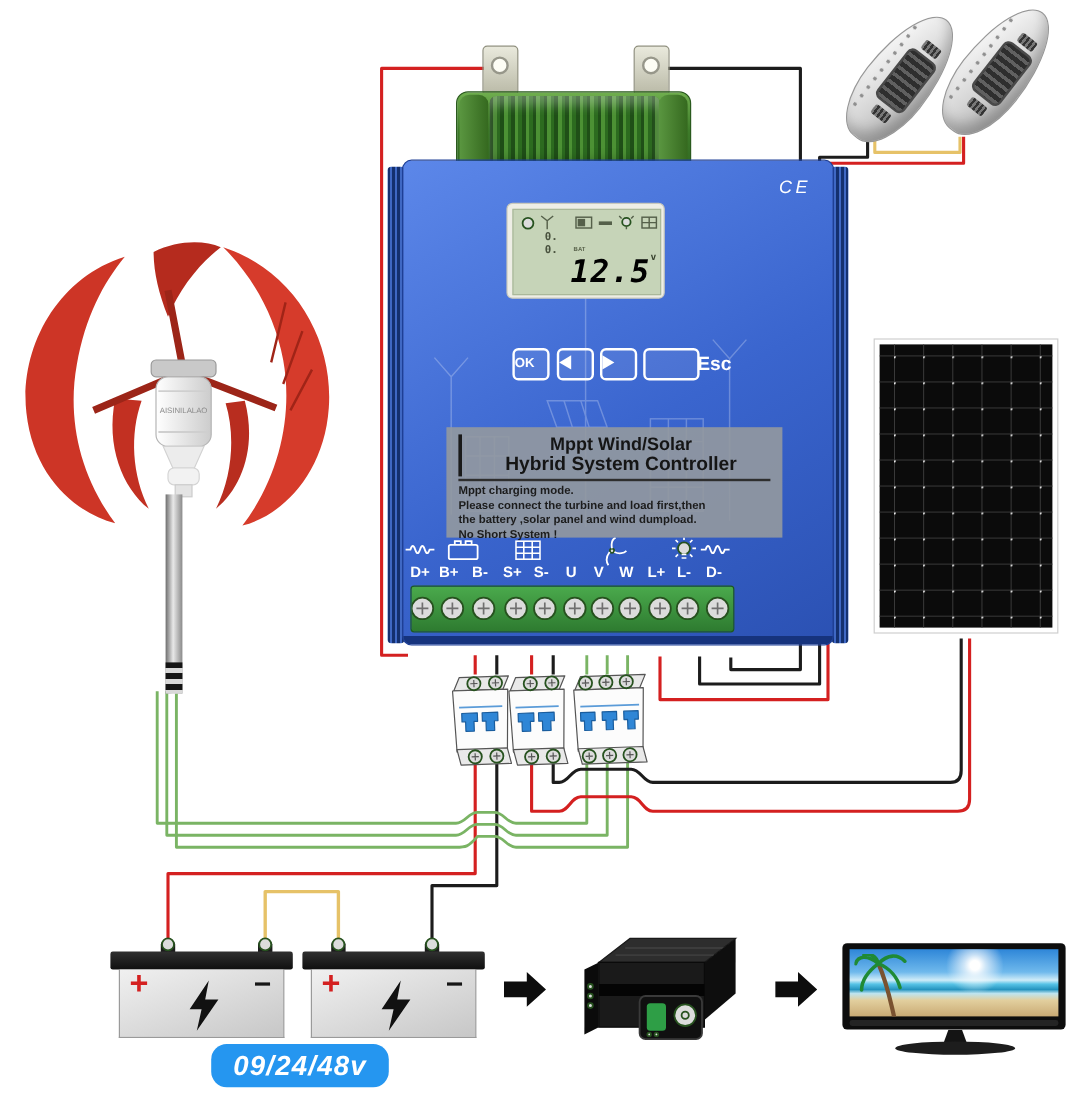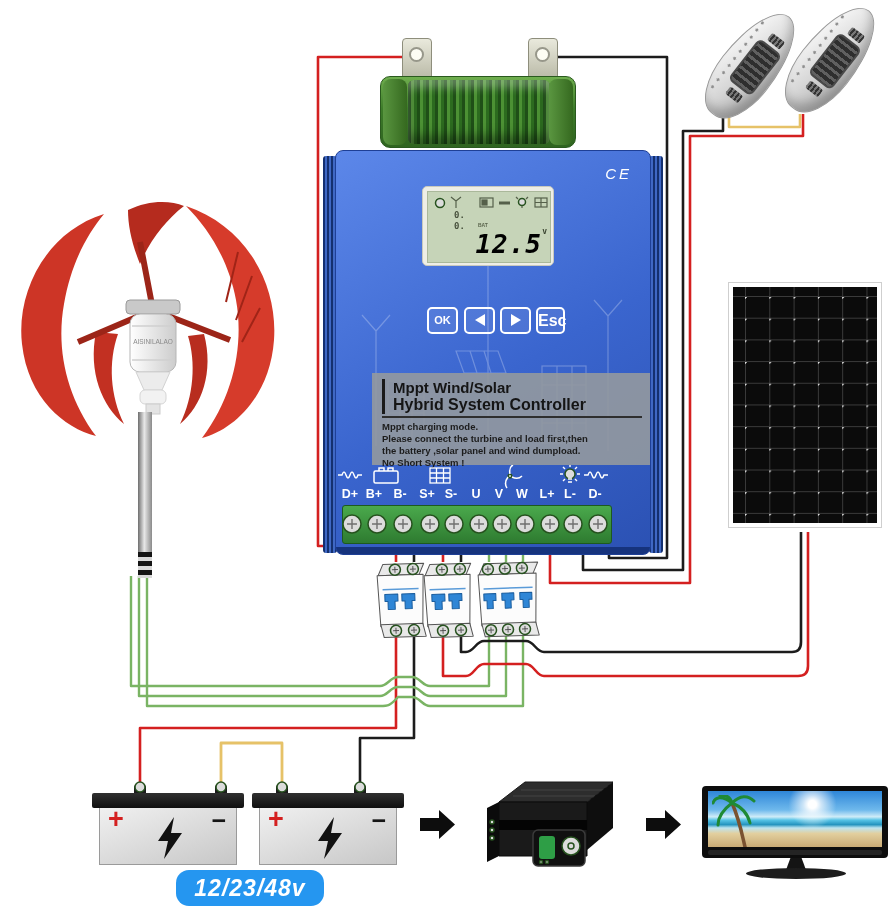--- a/index.html
+++ b/index.html
@@ -2,46 +2,46 @@
 <html><head>
 <meta charset="utf-8">
 <style>
   html,body{margin:0;padding:0;background:#fff;}
   .stage{position:relative;width:896px;height:911px;background:#fff;overflow:hidden;
          font-family:"Liberation Sans",sans-serif;}
   .abs{position:absolute;}
   .layer{position:absolute;left:0;top:0;}
 
   
-  .controller{left:323px;top:150px;width:340px;height:405px;}
+  .controller{left:323px;top:133px;width:384px;height:405px;}
   .fin{position:absolute;top:6px;bottom:2px;width:14px;border-radius:3px;
        background:repeating-linear-gradient(90deg,#14306f 0 2px,#3f68c4 2px 4px);}
   .fin.l{left:0}.fin.r{right:0}
   .face{position:absolute;left:12px;right:12px;top:0;bottom:0;border-radius:8px;overflow:hidden;
         background:linear-gradient(150deg,#5c87e9,#3a65ce 55%,#2b51b3);border:1px solid #1e3f96;}
   .face::after{content:"";position:absolute;left:0;right:0;bottom:0;height:7px;background:#16337d;}
   .ce{position:absolute;right:18px;top:14px;color:#fff;font:400 15px "Liberation Sans",sans-serif;
       letter-spacing:3px;font-style:italic;}
   .lcd{position:absolute;left:86px;top:35px;width:132px;height:80px;background:#eeeee6;
        border:1px solid #c9c9bd;border-radius:5px;padding:4px;box-sizing:border-box;}
   .lcd-screen{position:relative;width:100%;height:100%;background:#c6d4b8;border:1px solid #aab89a;}
   .lcd-aux{position:absolute;left:26px;top:18px;font:700 9px/11px "DejaVu Sans Mono",monospace;color:#49523e;}
   .lcd-bat{position:absolute;left:50px;top:30px;font:700 5px "Liberation Sans",sans-serif;color:#5a644c;}
   .lcd-main{position:absolute;right:8px;bottom:3px;font:700 26px "DejaVu Sans Mono",monospace;
             font-style:italic;color:#000000;letter-spacing:1px;}
   .lcd-unit{position:absolute;right:3px;bottom:26px;font:700 8px "DejaVu Sans Mono",monospace;color:#38422e;}
   .cbtn{position:absolute;top:156px;width:31px;height:27px;border:2px solid #fff;border-radius:5px;
-        color:#fff;font:700 11px/23px "Liberation Sans",sans-serif;text-align:center;
+        color:#fff;font:700 11px/23px "Liberation Sans",sans-serif;
         background:rgba(255,255,255,.08);box-sizing:border-box;}
   .tri{display:inline-block;width:0;height:0;border-top:6px solid transparent;border-bottom:6px solid transparent;
        vertical-align:middle;margin-top:-3px;}
   .tri.left{border-right:10px solid #fff;} .tri.right{border-left:10px solid #fff;}
   .glabel{position:absolute;left:36px;top:222px;width:280px;height:92px;background:rgba(148,153,158,.9);
           padding:6px 10px 3px 10px;box-sizing:border-box;}
-  .gtitle{border-left:3px solid #1a1a1a;padding-left:8px;}
+  .gtitle{border-left:3px solid #1a1a1a;padding-left:8px;text-align:center;}
   .gt1{font:800 15px/17px "Liberation Sans",sans-serif;color:#151515;}
   .gt2{font:800 16px/18px "Liberation Sans",sans-serif;color:#151515;}
   .grule{height:2px;background:#2e2e2e;margin:2px 0 3px 0;}
   .ginstr div{font:600 9.5px/12px "Liberation Sans",sans-serif;color:#1c1c1c;}
   .ticon{position:absolute;top:314px;transform:translateX(-50%);}
   .tlabel{position:absolute;top:336px;transform:translateX(-50%);color:#fff;
           font:700 12.5px "Liberation Sans",sans-serif;}
   .tblock{position:absolute;left:6px;top:354px;width:268px;height:37px;border-radius:3px;
           background:linear-gradient(#4aa94c,#2e7b30);border:1px solid #1d5a1f;}
 
@@ -240,21 +240,21 @@
           </div>
           <div class="lcd-bat">BAT</div>
           <div class="lcd-main">12.5</div>
           <div class="lcd-unit">v</div>
         </div>
       </div>
 
       <div class="cbtn" style="left:91px;">OK</div>
       <div class="cbtn" style="left:128px;"><span class="tri left"></span></div>
       <div class="cbtn" style="left:164px;"><span class="tri right"></span></div>
-      <div class="cbtn" style="left:200px;width:29px;font-size:16px;">Esc</div>
+      <div class="cbtn" style="left:200px;width:29px;font-size:16px;padding-left:43px;">Esc</div>
 
       <div class="glabel">
         <div class="gtitle">
           <div class="gt1">Mppt Wind/Solar</div>
           <div class="gt2">Hybrid System Controller</div>
         </div>
         <div class="grule"></div>
         <div class="ginstr">
           <div>Mppt charging mode.</div>
           <div>Please connect the turbine and load first,then</div>
@@ -421,21 +421,21 @@
     <div class="bat-stud" style="left:102px;"></div>
     <div class="bat-top"></div>
     <div class="bat-body">
       <div class="bat-plus">+</div>
       <div class="bat-minus">−</div>
       <svg width="40" height="46" style="position:absolute;left:50px;top:7px;">
         <polygon points="24,2 8,26 18,26 14,44 32,18 21,18" fill="#111"></polygon>
       </svg>
     </div>
   </div>
-  <div class="abs vbadge">12/23/48v</div>
+  <div class="abs vbadge">09/24/48v</div>
 
   <svg class="abs" style="left:420px;top:808px;" width="36" height="34">
     <polygon points="0,10 19,10 19,2 35,16.5 19,31 19,23 0,23" fill="#0d0d0d"></polygon>
   </svg>
   <svg class="abs" style="left:646px;top:808px;" width="36" height="34">
     <polygon points="0,10 19,10 19,2 35,16.5 19,31 19,23 0,23" fill="#0d0d0d"></polygon>
   </svg>
 
   <div class="abs" style="left:477px;top:770px;width:140px;height:105px;">
     <svg width="140" height="105">

